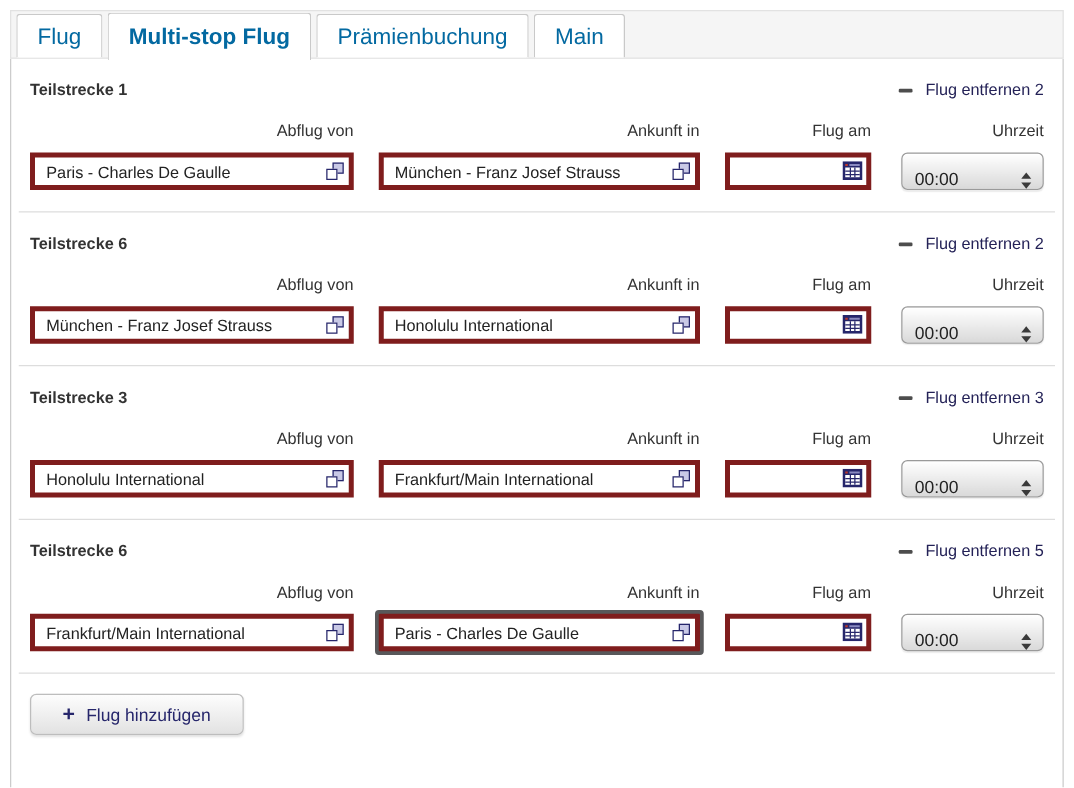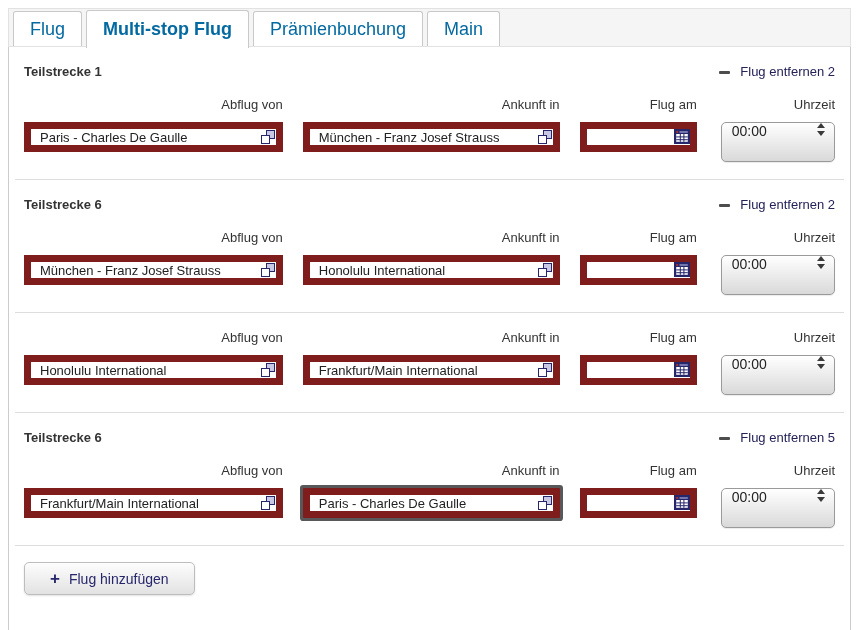--- a/index.html
+++ b/index.html
@@ -93,21 +93,21 @@
     font-size: 13px;
     color: #333;
     margin: 17px 0 10px;
     line-height: 15px;
     text-align: right;
   }
   .input-wrap { position: relative; }
   .text-input {
     width: 100%;
     height: 30px;
-    border: 7px solid #7f1d1d;
+    border: 4px solid #7f1d1d;
     background: #fff;
     padding: 0 28px 0 9px;
     font-family: "Liberation Sans", sans-serif;
     font-size: 13px;
     color: #222;
     border-radius: 0;
   }
   .text-input.focused {
     box-shadow: 0 0 0 3px #58585a;
     border-radius: 1px;
@@ -132,27 +132,27 @@
     border: 1px solid #26266b;
   }
   .calendar-icon {
     position: absolute;
     right: 7px; top: 7px;
     width: 16px; height: 15px;
     cursor: pointer;
   }
   
   .time-select {
-    height: 40px;
+    height: 30px;
     border: 1px solid #9a9a9a;
     border-radius: 5px;
     background: linear-gradient(#ffffff, #d9d9d9);
     box-shadow: inset 0 1px 0 rgba(255,255,255,.7), 0 1px 1px rgba(0,0,0,.08);
     display: flex;
-    align-items: flex-start;
+    align-items: flex-end;
     justify-content: space-between;
     padding: 0 9px 0 10px;
     font-size: 14px;
     color: #222;
     cursor: pointer;
   }
   .select-arrows { display: flex; flex-direction: column; }
   .arrow-up {
     width: 0; height: 0;
     border-left: 4px solid transparent;
@@ -324,20 +324,27 @@
             <span class="arrow-up"></span>
             <span class="arrow-down"></span>
           </span>
         </div>
       </div>
     </div>
     <hr class="separator">
   </section>
 
   <section>
+    <div class="section-header">
+      <div class="section-title">Teilstrecke 3</div>
+      <div class="remove-link">
+        <span class="minus-icon"></span>
+        <span>Flug entfernen 3</span>
+      </div>
+    </div>
     <div class="fields-row">
       <div class="field-group-departure">
         <label class="field-label">Abflug von</label>
         <div class="input-wrap">
           <input type="text" class="text-input" value="Honolulu International" style="">
           <span class="picker-icon">
             <span class="picker-back"></span>
             <span class="picker-front"></span>
           </span>
         </div>

